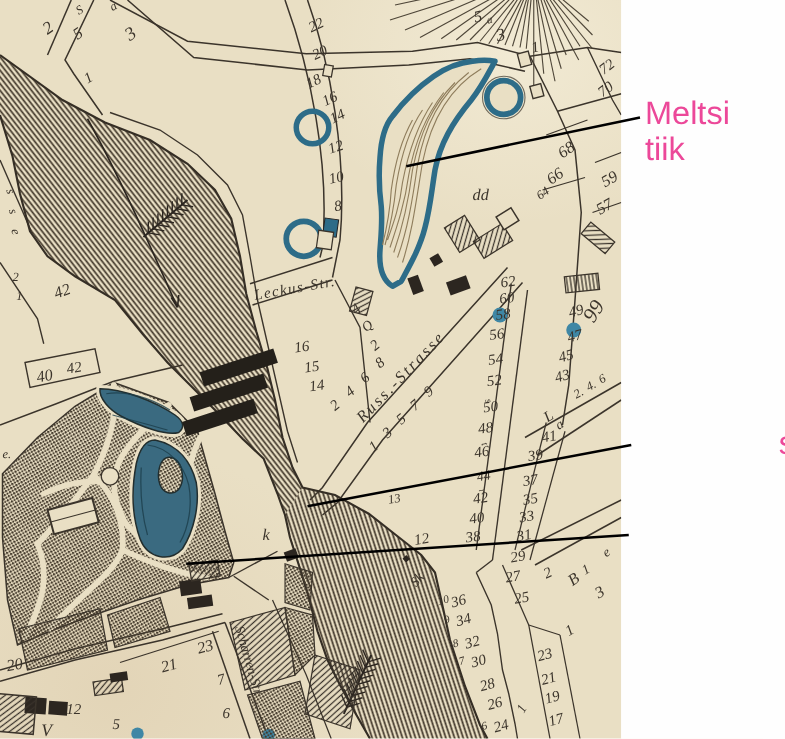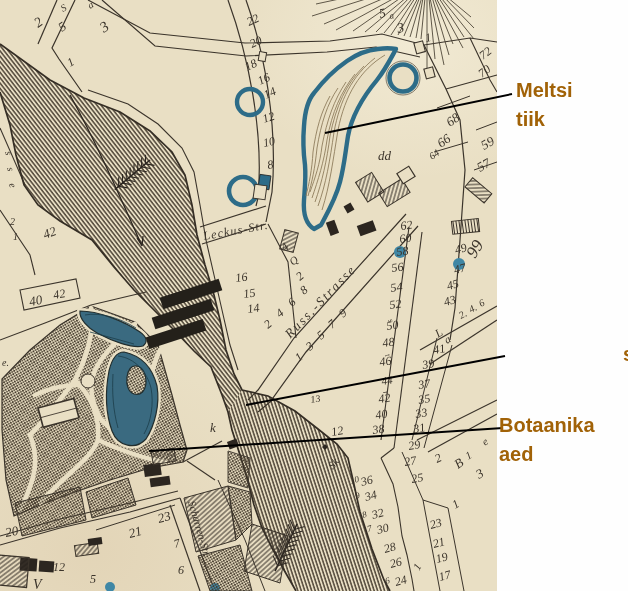--- a/index.html
+++ b/index.html
@@ -1,15 +1,15 @@
 <!DOCTYPE html>
 <html><head><meta charset="utf-8"><style>
 html,body{margin:0;padding:0}
 .page{position:relative;width:628px;height:591px;overflow:hidden;background:#fff;font-family:"Liberation Sans",sans-serif}
-.lbl{position:absolute;font-weight:bold;font-size:20px;line-height:29px;color:#a16207;white-space:nowrap}
+.lbl{position:absolute;font-weight:normal;font-size:26px;line-height:29px;color:#ec4899;white-space:nowrap}
 </style></head><body>
 <div class="page">
 <svg width="628" height="591" viewBox="0 0 628 591" style="position:absolute;left:0;top:0">
 <defs>
 <pattern id="f1" width="3.3" height="3.3" patternUnits="userSpaceOnUse" patternTransform="rotate(52)">
           <path d="M0 1.6 H3.4" stroke="#42382b" stroke-width="1.35"></path>
         </pattern>
 <pattern id="f2" width="3.3" height="3.3" patternUnits="userSpaceOnUse" patternTransform="rotate(72)">
           <path d="M0 1.6 H3.4" stroke="#42382b" stroke-width="1.35"></path>
         </pattern>
@@ -469,15 +469,14 @@
 <path d="M512,94 L325,133" stroke="#000" stroke-width="2" fill="none"></path>
 
 <path d="M505,356 L246,405" stroke="#000" stroke-width="2" fill="none"></path>
 
 <path d="M503,428 L149,451" stroke="#000" stroke-width="2" fill="none"></path>
 </svg>
 
 <div class="lbl" style="left:516px;top:76px">Meltsi<br>tiik</div>
 
 
-<div class="lbl" style="left:499px;top:411px">Botaanika<br>aed</div>
 
 <div class="lbl" style="left:623px;top:340px">s</div>
 </div>
 </body></html>

